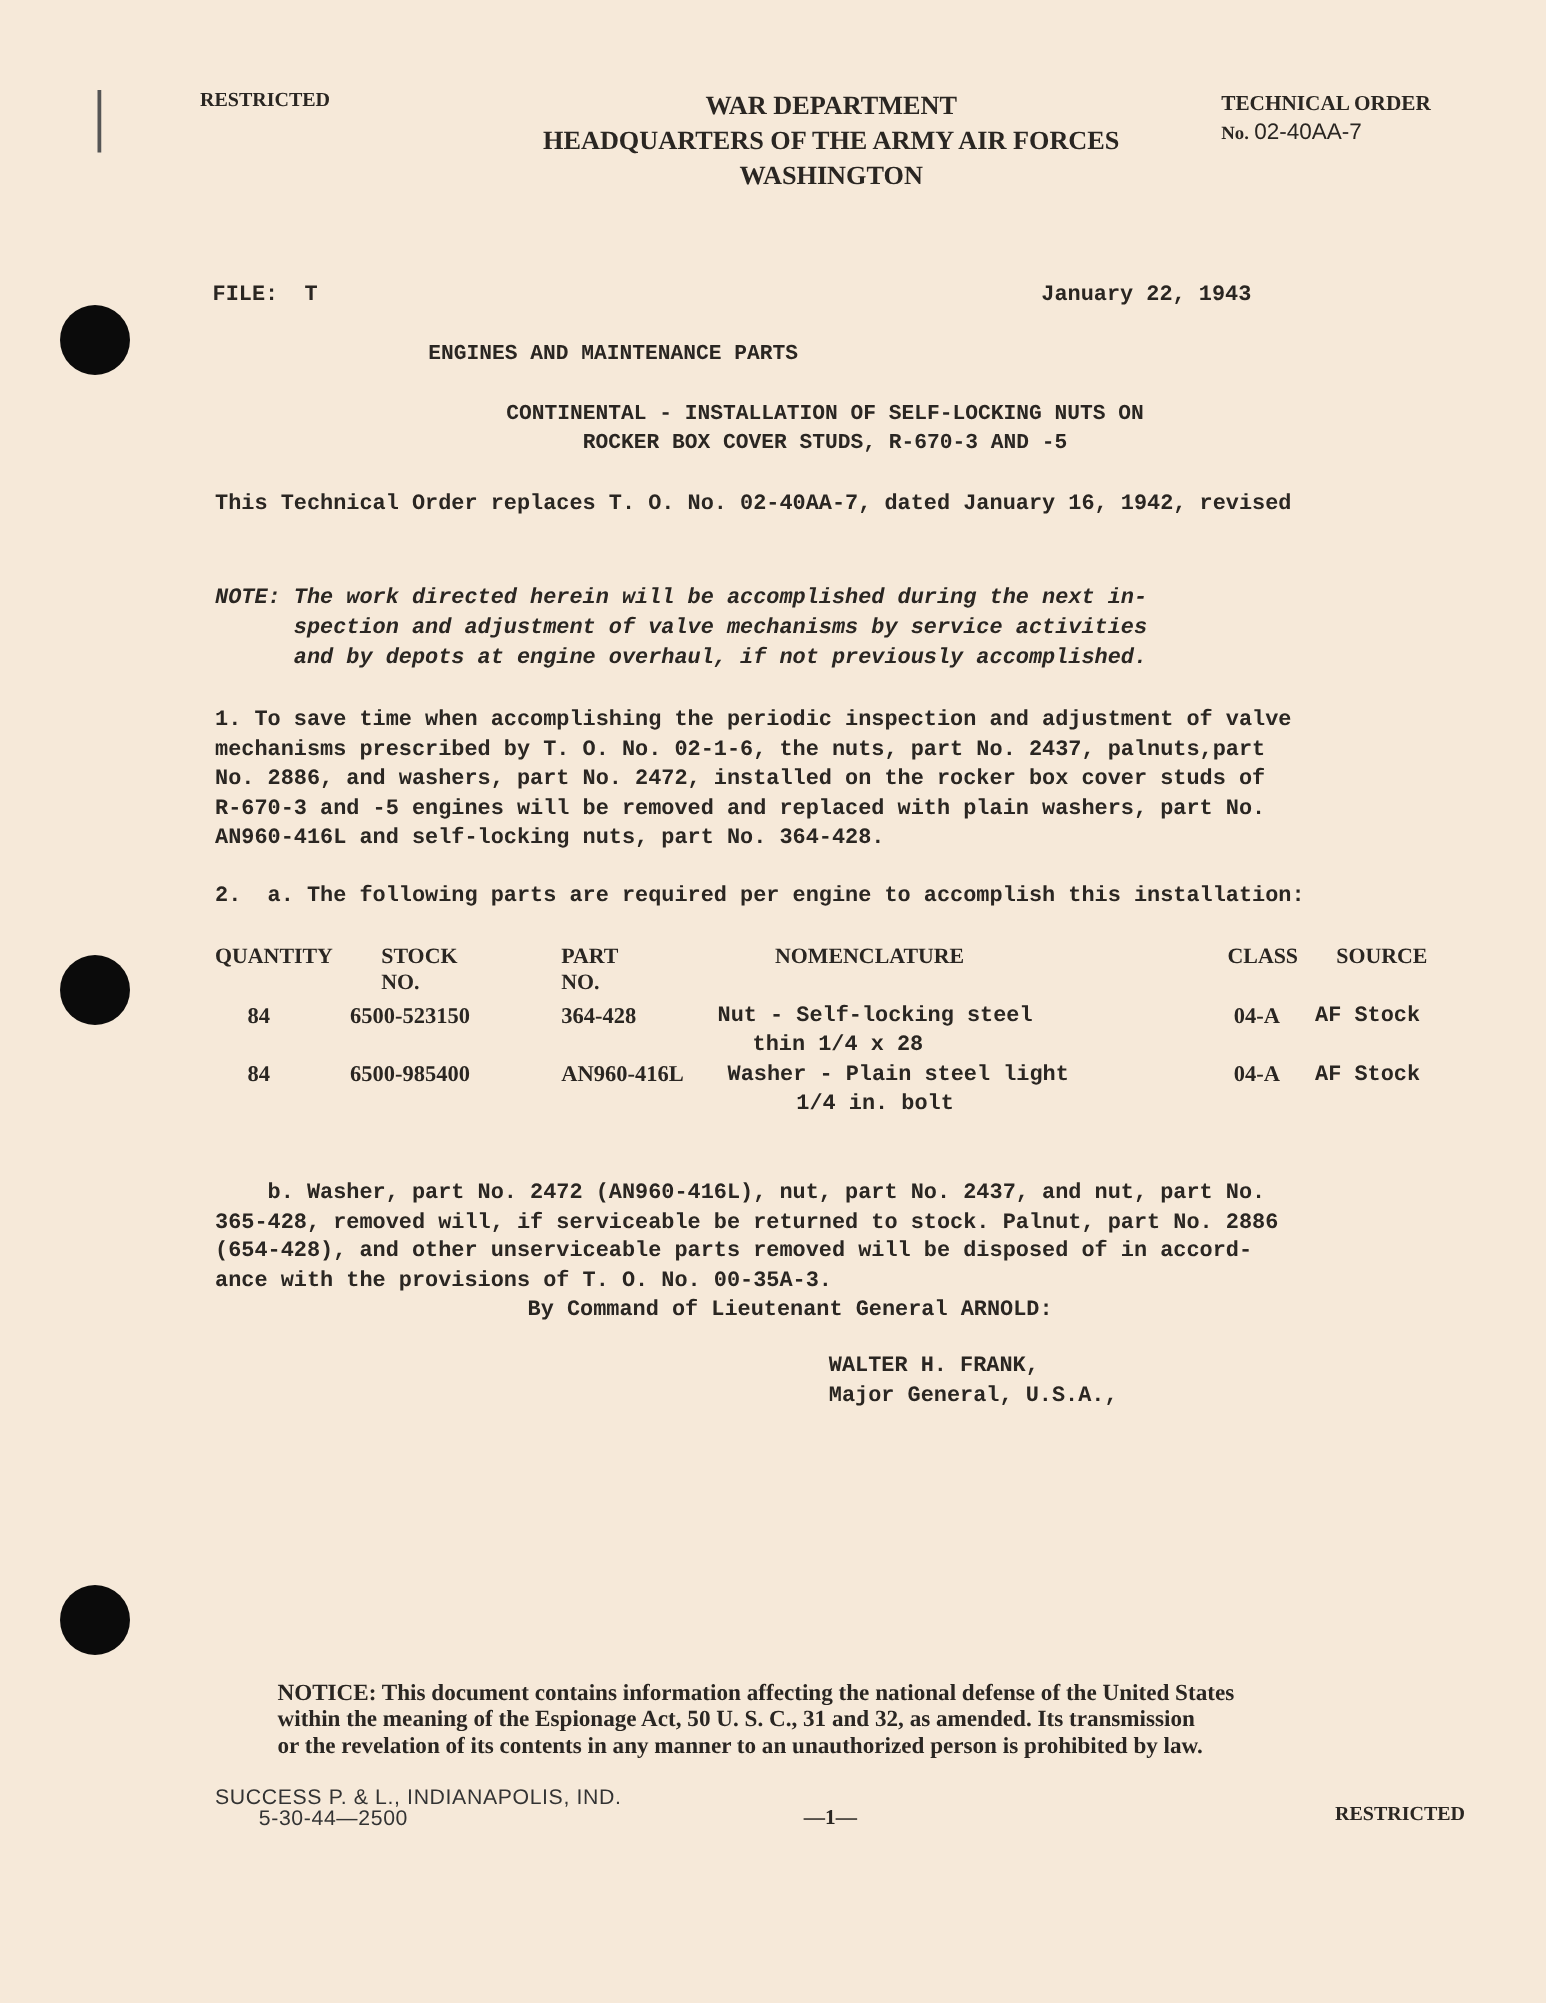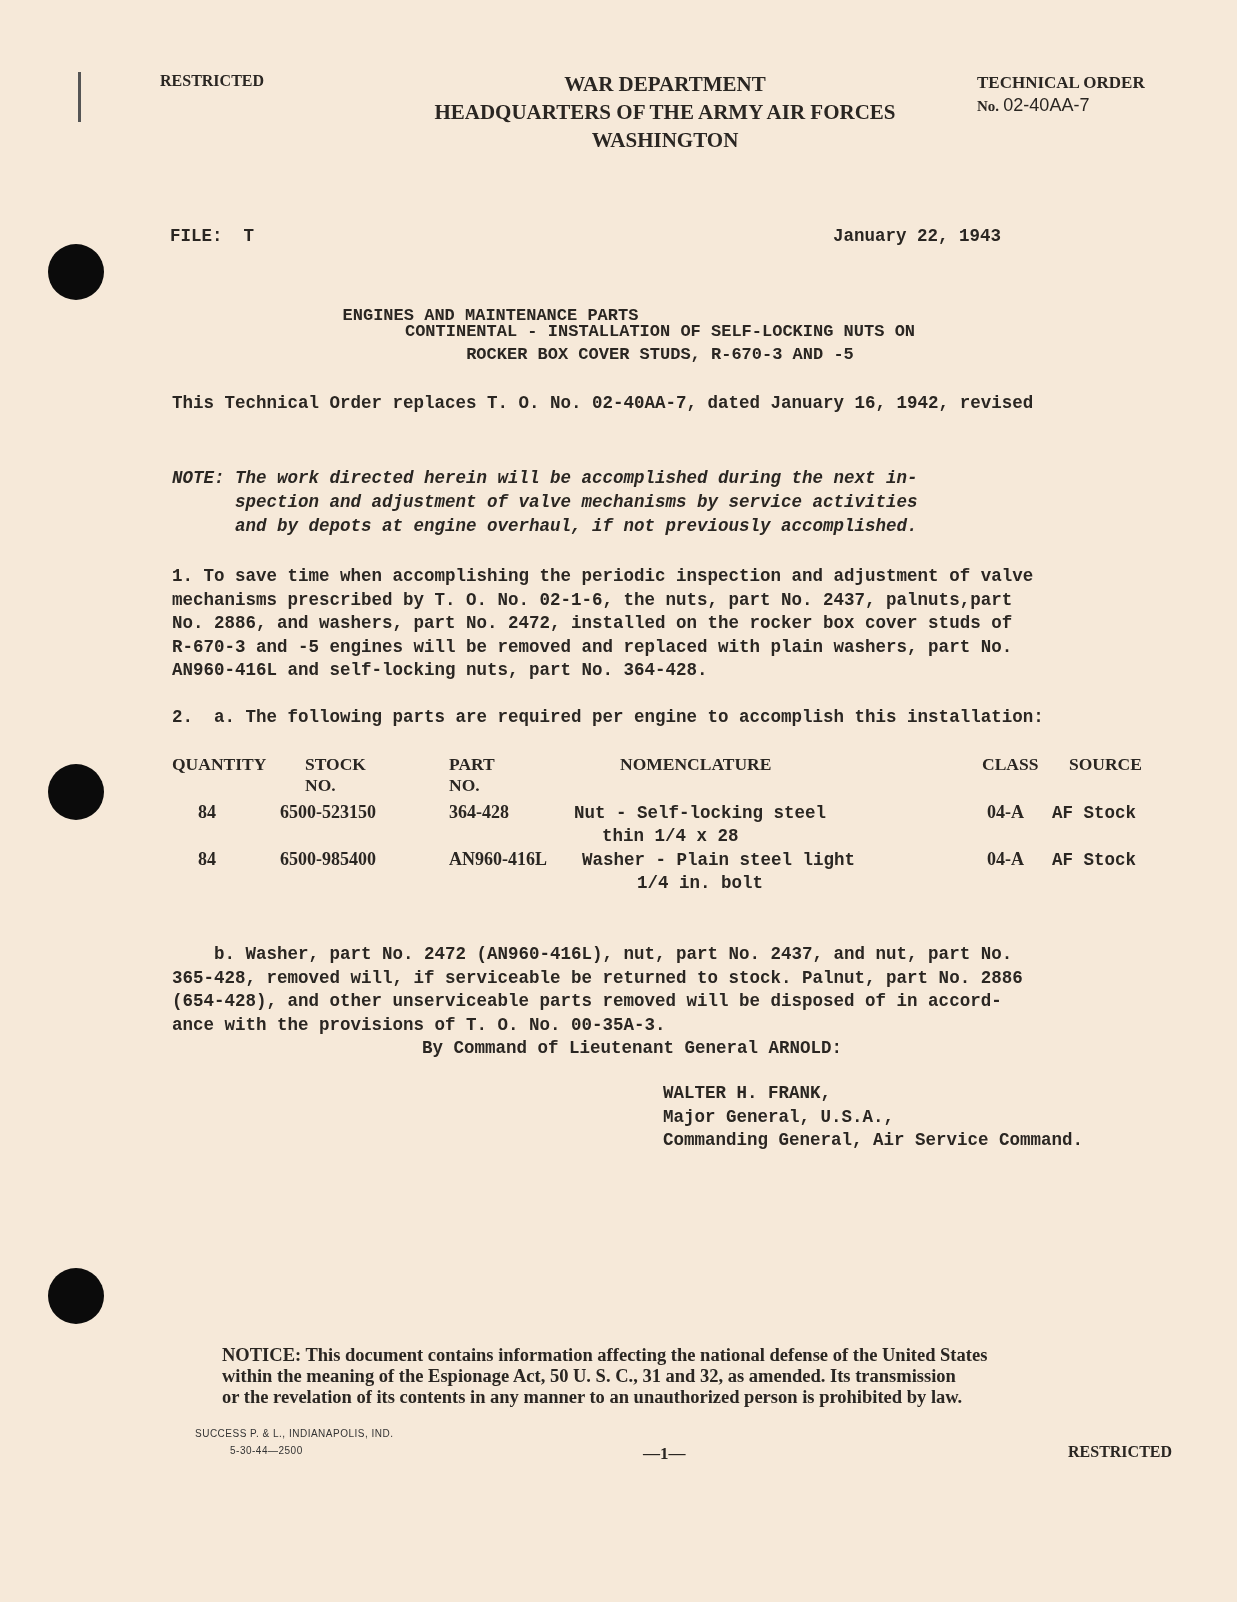--- a/index.html
+++ b/index.html
@@ -10,21 +10,21 @@
   .mono{font-family:"Liberation Mono","DejaVu Sans Mono",monospace;font-weight:bold;}
   .abs{position:absolute;}
   .hdr-left{left:160px;top:72px;font-size:16px;}
   .hdr-center{left:380px;top:70px;width:570px;text-align:center;font-size:21px;line-height:28px;}
   .hdr-right{left:977px;top:72px;font-size:17px;line-height:22px;}
   .hdr-right .no{font-family:"Liberation Sans","DejaVu Sans",sans-serif;font-weight:normal;font-size:18px;}
   .t{font-size:17.5px;line-height:23.5px;white-space:pre;}
   .ital{font-family:"Liberation Mono","DejaVu Sans Mono",monospace;font-style:italic;font-weight:bold;font-size:17.5px;line-height:24px;white-space:pre;}
   .center{text-align:center;}
   .notice{font-family:"Liberation Serif","DejaVu Serif",serif;font-weight:bold;font-size:18.5px;line-height:21px;}
-  .small-sans{font-family:"Liberation Sans","DejaVu Sans",sans-serif;font-size:10px;color:#333;letter-spacing:0.5px;margin-left:23px;}
+  .small-sans{font-family:"Liberation Sans","DejaVu Sans",sans-serif;font-size:17px;color:#333;letter-spacing:0.5px;}
 </style>
 </head>
 <body>
 
 <div class="hole" style="top:244px;"></div>
 <div class="hole" style="top:764px;"></div>
 <div class="hole" style="top:1268px;"></div>
 <div class="edge-mark"></div>
 
 <div class="abs serif hdr-left">RESTRICTED</div>
@@ -39,21 +39,21 @@
   <div>TECHNICAL ORDER</div>
   <div>
     <span style="font-size:15px;">No.</span>
     <span class="no">02-40AA-7</span>
   </div>
 </div>
 
 <div class="abs mono t" style="left:170px;top:225px;">FILE:  T</div>
 <div class="abs mono t" style="left:833px;top:225px;">January 22, 1943</div>
 
-<div class="abs mono t center" style="left:0;width:981px;top:272px;font-size:17px;margin-top:32px;">ENGINES AND MAINTENANCE PARTS</div>
+<div class="abs mono t center" style="left:0;width:981px;top:272px;font-size:17px;">ENGINES AND MAINTENANCE PARTS</div>
 
 <div class="abs mono t center" style="left:0;width:1320px;top:320px;font-size:17px;">CONTINENTAL - INSTALLATION OF SELF-LOCKING NUTS ON</div>
 <div class="abs mono t center" style="left:0;width:1320px;top:343px;font-size:17px;">ROCKER BOX COVER STUDS, R-670-3 AND -5</div>
 
 <div class="abs mono" style="left:172px;top:392px;">
   <div class="t">This Technical Order replaces T. O. No. 02-40AA-7, dated January 16, 1942, revised</div>
 </div>
 
 <div class="abs" style="left:172px;top:466px;">
   <div class="ital">NOTE: The work directed herein will be accomplished during the next in-</div>
@@ -105,21 +105,20 @@
   <div class="t">365-428, removed will, if serviceable be returned to stock. Palnut, part No. 2886</div>
   <div class="t">(654-428), and other unserviceable parts removed will be disposed of in accord-</div>
   <div class="t">ance with the provisions of T. O. No. 00-35A-3.</div>
 </div>
 
 <div class="abs mono t" style="left:422px;top:1037px;">By Command of Lieutenant General ARNOLD:</div>
 
 <div class="abs mono" style="left:663px;top:1082px;">
   <div class="t">WALTER H. FRANK,</div>
   <div class="t">Major General, U.S.A.,</div>
-  <div class="t">Commanding General, Air Service Command.</div>
 </div>
 
 <div class="abs notice" style="left:222px;top:1345px;width:960px;">
   <div>NOTICE: This document contains information affecting the national defense of the United States</div>
   <div>within the meaning of the Espionage Act, 50 U. S. C., 31 and 32, as amended. Its transmission</div>
   <div>or the revelation of its contents in any manner to an unauthorized person is prohibited by law.</div>
 </div>
 
 <div class="abs small-sans" style="left:172px;top:1428px;">SUCCESS P. &amp; L., INDIANAPOLIS, IND.</div>
 <div class="abs small-sans" style="left:207px;top:1445px;">5-30-44—2500</div>

